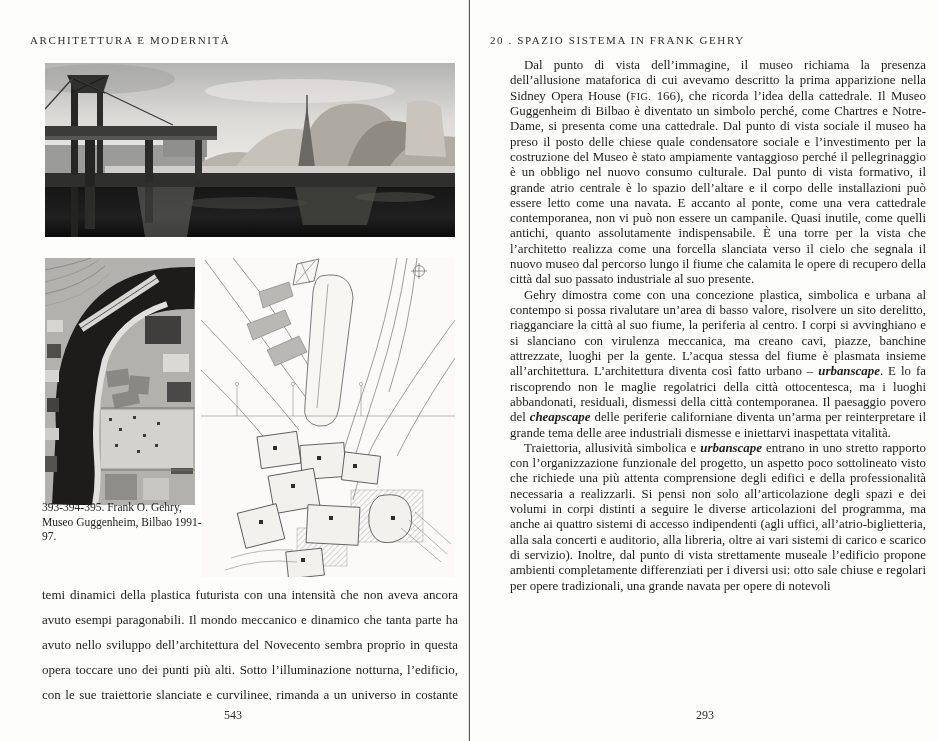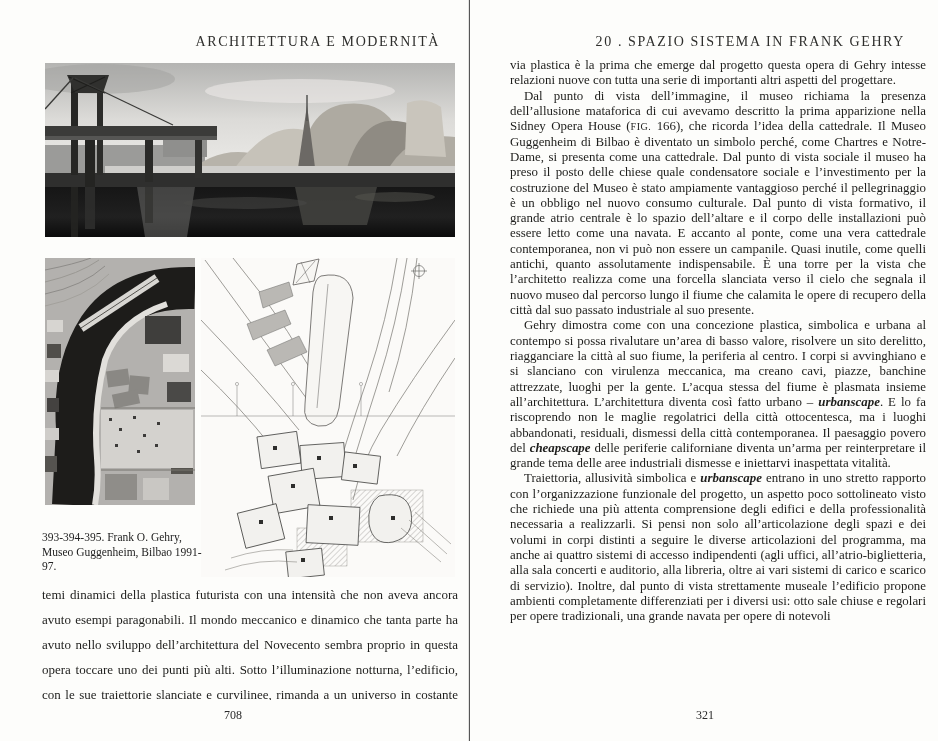--- a/index.html
+++ b/index.html
@@ -11,38 +11,38 @@
     color:#1f1f1f;
     overflow:hidden;
   }
   .gutter {
     position:absolute; left:468px; top:0; width:2px; height:741px;
     background:#565656;
     border-left:1px solid #e3e3e1;
   }
   .running-head {
     position:absolute; top:34px;
-    font-size:14px; letter-spacing:1.6px;
-    text-align:right; color:#2e2e2c;
+    font-size:11px; letter-spacing:1.6px;
+    text-align:left; color:#2e2e2c;
     white-space:nowrap;
   }
   .head-left  { left:30px;  width:410px; }
   .head-right { left:490px; width:415px; }
   .folio {
     position:absolute; top:708px;
     font-size:12px; color:#2a2a2a; text-align:center; width:160px;
   }
   .folio-left  { left:153px; }
   .folio-right { left:625px; }
   .fig { position:absolute; overflow:hidden; background:#e8e8e6; }
   .fig-top    { left:45px;  top:63px;  width:410px; height:174px; }
   .fig-aerial { left:45px;  top:258px; width:150px; height:247px; }
   .fig-plan   { left:201px; top:258px; width:254px; height:319px; background:#fbfaf8; }
   .caption {
-    position:absolute; left:42px; top:530px; width:164px;
+    position:absolute; left:42px; top:500px; width:164px;
     font-size:11.5px; line-height:14.6px; text-align:justify; color:#222;
   }
   .caption p:last-child { text-align:left; }
   .body-col { position:absolute; text-align:justify; color:#1d1d1b; overflow:hidden; }
   .body-left  { left:42px;  top:582px; width:416px; height:118px; font-size:13px;   line-height:25px; }
   .body-right { left:510px; top:58px;  width:416px; height:650px; font-size:12.9px; line-height:15.32px; }
   .body-col p, .caption p { margin:0; }
   .indent { text-indent:14px; }
   .italic { font-style:italic;font-weight:bold; }
   .smallcaps { font-size:0.78em; letter-spacing:0.5px; }
@@ -230,24 +230,23 @@
 </div>
 
 <div class="caption">
   <p>393-394-395. Frank O. Gehry, Museo Guggenheim, Bilbao 1991-97.</p>
 </div>
 
 <div class="body-col body-left">
     <p class=""><span>temi dinamici della plastica futurista con una intensità che non aveva ancora avuto esempi paragonabili. Il mondo meccanico e dinamico che tanta parte ha avuto nello sviluppo dell’architettura del Novecento sembra proprio in questa opera toccare uno dei punti più alti. Sotto l’illuminazione notturna, l’edificio, con le sue traiettorie slanciate e curvilinee, rimanda a un universo in costante movimento e alla creazione di quella “luna meccanica” invocata dai futuristi. Ma seppure la</span></p>
   </div>
 
-<div class="folio folio-left">708</div>
+<div class="folio folio-left">543</div>
 
 <div class="running-head head-right">20 . SPAZIO SISTEMA IN FRANK GEHRY</div>
 
 <div class="body-col body-right">
-    <p class=""><span>via plastica è la prima che emerge dal progetto questa opera di Gehry intesse relazioni nuove con tutta una serie di importanti altri aspetti del progettare.</span></p>
     <p class="indent"><span>Dal punto di vista dell’immagine, il museo richiama la presenza dell’allusione mataforica di cui avevamo descritto la prima apparizione nella Sidney Opera House (</span><span class="smallcaps">FIG.</span><span> 166), che ricorda l’idea della cattedrale. Il Museo Guggenheim di Bilbao è diventato un simbolo perché, come Chartres e Notre-Dame, si presenta come una cattedrale. Dal punto di vista sociale il museo ha preso il posto delle chiese quale condensatore sociale e l’investimento per la costruzione del Museo è stato ampiamente vantaggioso perché il pellegrinaggio è un obbligo nel nuovo consumo culturale. Dal punto di vista formativo, il grande atrio centrale è lo spazio dell’altare e il corpo delle installazioni può essere letto come una navata. E accanto al ponte, come una vera cattedrale contemporanea, non vi può non essere un campanile. Quasi inutile, come quelli antichi, quanto assolutamente indispensabile. È una torre per la vista che l’architetto realizza come una forcella slanciata verso il cielo che segnala il nuovo museo dal percorso lungo il fiume che calamita le opere di recupero della città dal suo passato industriale al suo presente.</span></p>
     <p class="indent"><span>Gehry dimostra come con una concezione plastica, simbolica e urbana al contempo si possa rivalutare un’area di basso valore, risolvere un sito derelitto, riagganciare la città al suo fiume, la periferia al centro. I corpi si avvinghiano e si slanciano con virulenza meccanica, ma creano cavi, piazze, banchine attrezzate, luoghi per la gente. L’acqua stessa del fiume è plasmata insieme all’architettura. L’architettura diventa così fatto urbano – </span><span class="italic">urbanscape</span><span>. E lo fa riscoprendo non le maglie regolatrici della città ottocentesca, ma i luoghi abbandonati, residuali, dismessi della città contemporanea. Il paesaggio povero del </span><span class="italic">cheapscape</span><span> delle periferie californiane diventa un’arma per reinterpretare il grande tema delle aree industriali dismesse e iniettarvi inaspettata vitalità.</span></p>
     <p class="indent"><span>Traiettoria, allusività simbolica e </span><span class="italic">urbanscape</span><span> entrano in uno stretto rapporto con l’organizzazione funzionale del progetto, un aspetto poco sottolineato visto che richiede una più attenta comprensione degli edifici e della professionalità necessaria a realizzarli. Si pensi non solo all’articolazione degli spazi e dei volumi in corpi distinti a seguire le diverse articolazioni del programma, ma anche ai quattro sistemi di accesso indipendenti (agli uffici, all’atrio-biglietteria, alla sala concerti e auditorio, alla libreria, oltre ai vari sistemi di carico e scarico di servizio). Inoltre, dal punto di vista strettamente museale l’edificio propone ambienti completamente differenziati per i diversi usi: otto sale chiuse e regolari per opere tradizionali, una grande navata per opere di notevoli</span></p>
   </div>
 
-<div class="folio folio-right">321</div>
+<div class="folio folio-right">293</div>
 
 </body></html>

